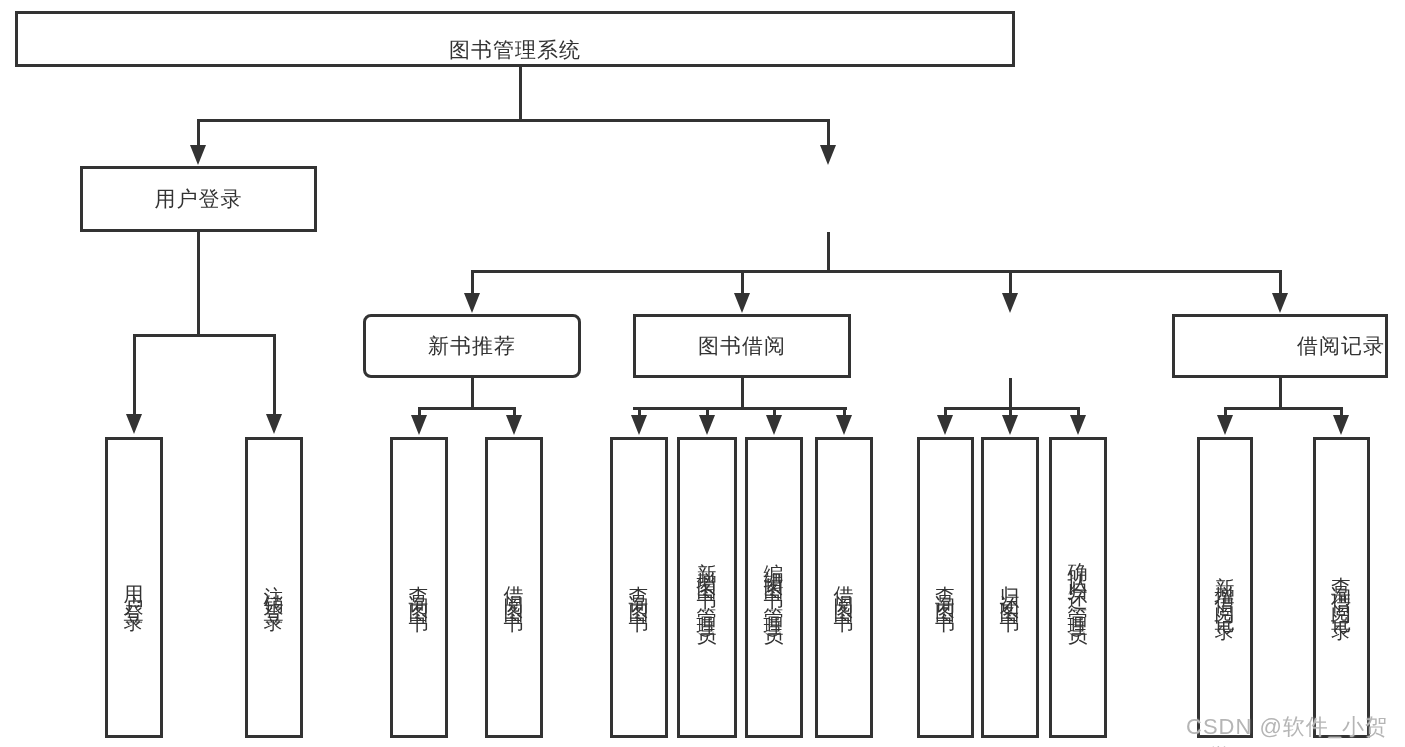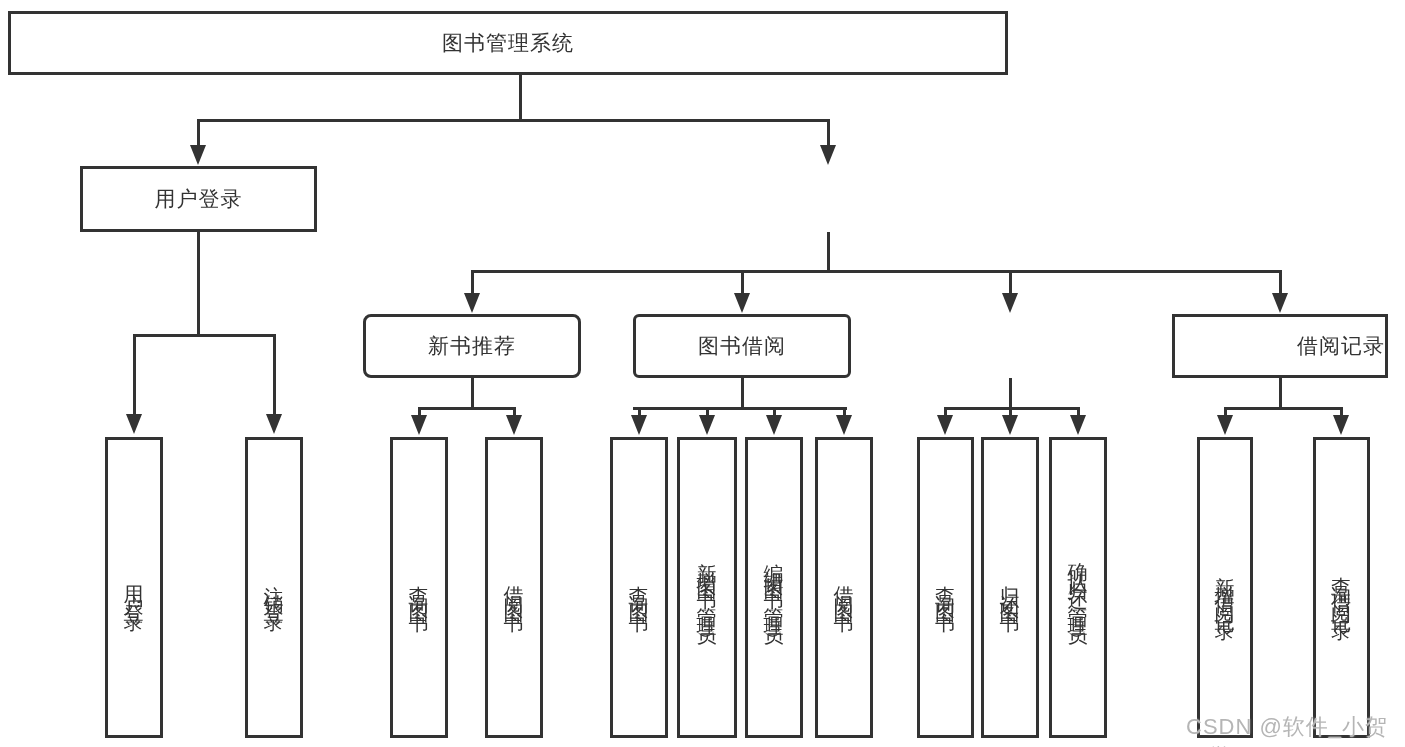--- a/index.html
+++ b/index.html
@@ -90,32 +90,32 @@
   <div class="vline" style="left:1077px;top:407px;height:14px;"></div>
   <div class="arrow" style="left:1070px;top:415px;"></div>
 
   <div class="vline" style="left:1279px;top:378px;height:32px;"></div>
   <div class="hline" style="left:1224px;top:407px;width:118px;"></div>
   <div class="vline" style="left:1224px;top:407px;height:14px;"></div>
   <div class="arrow" style="left:1217px;top:415px;"></div>
   <div class="vline" style="left:1340px;top:407px;height:14px;"></div>
   <div class="arrow" style="left:1333px;top:415px;"></div>
 
-  <div class="node h" style="left:8px;top:11px;width:1000px;height:64px;">
+  <div class="node h" style="left:15px;top:11px;width:1000px;height:56px;align-items:flex-end;">
     <span>图书管理系统</span>
   </div>
 
   <div class="node h" style="left:80px;top:166px;width:237px;height:66px;">
     <span>用户登录</span>
   </div>
 
   <div class="node h" style="left:363px;top:314px;width:218px;height:64px;border-radius:8px;">
     <span>新书推荐</span>
   </div>
-  <div class="node h" style="left:633px;top:314px;width:218px;height:64px;border-radius:6px;">
+  <div class="node h" style="left:633px;top:314px;width:218px;height:64px;">
     <span>图书借阅</span>
   </div>
   <div class="node h" style="left:1172px;top:314px;width:216px;height:64px;justify-content:flex-end;">
     <span>借阅记录</span>
   </div>
 
   <div class="node leaf" style="left:105px;top:437px;width:58px;height:301px;">
     <span>用户登录</span>
   </div>
   <div class="node leaf" style="left:245px;top:437px;width:58px;height:301px;">

